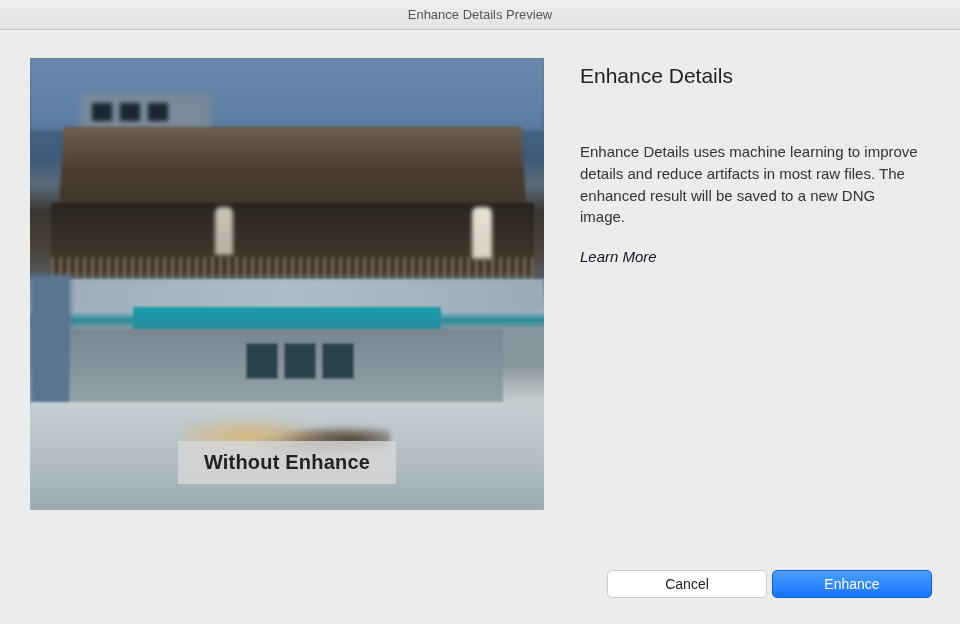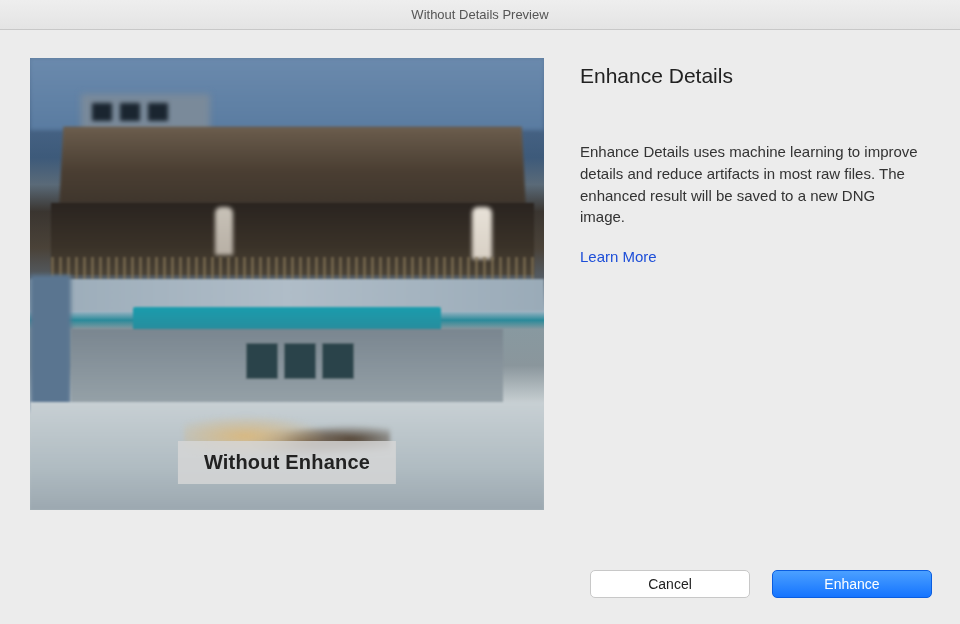--- a/index.html
+++ b/index.html
@@ -222,29 +222,30 @@
     .panel-description {
       font-size: 15px;
       line-height: 1.45;
       color: #333;
       margin-bottom: 20px;
       max-width: 340px;
       margin-top: 33px;
     }
     .learn-more {
       font-size: 15px;
-      color: #1d4ed8;
+      color: #0f172a;
       text-decoration: none;
       cursor: pointer;
       display: inline-block;
+      font-style: italic;
     }
     .button-row {
       margin-top: auto;
       display: flex;
-      gap: 22px;
+      gap: 5px;
       justify-content: flex-end;
       padding-bottom: 4px;
     }
     .btn {
       width: 160px;
       height: 28px;
       border-radius: 5px;
       font-size: 14px;
       border: none;
       cursor: pointer;
@@ -258,21 +259,21 @@
     .btn-enhance {
       background: linear-gradient(180deg, #4ba0ff 0%, #1574ff 100%);
       color: #fff;
       border: 1px solid #0a5de0;
     }
   </style>
 </head>
 <body>
 
 <div class="titlebar">
-  <span>Without Details Preview</span>
+  <span>Enhance Details Preview</span>
 </div>
 
 <div class="content">
 
   <div class="preview-wrap">
     <div class="preview-image">
       <div class="sky"></div>
       <div class="bg-building"></div>
       <div class="bg-windows">
         <div></div>

